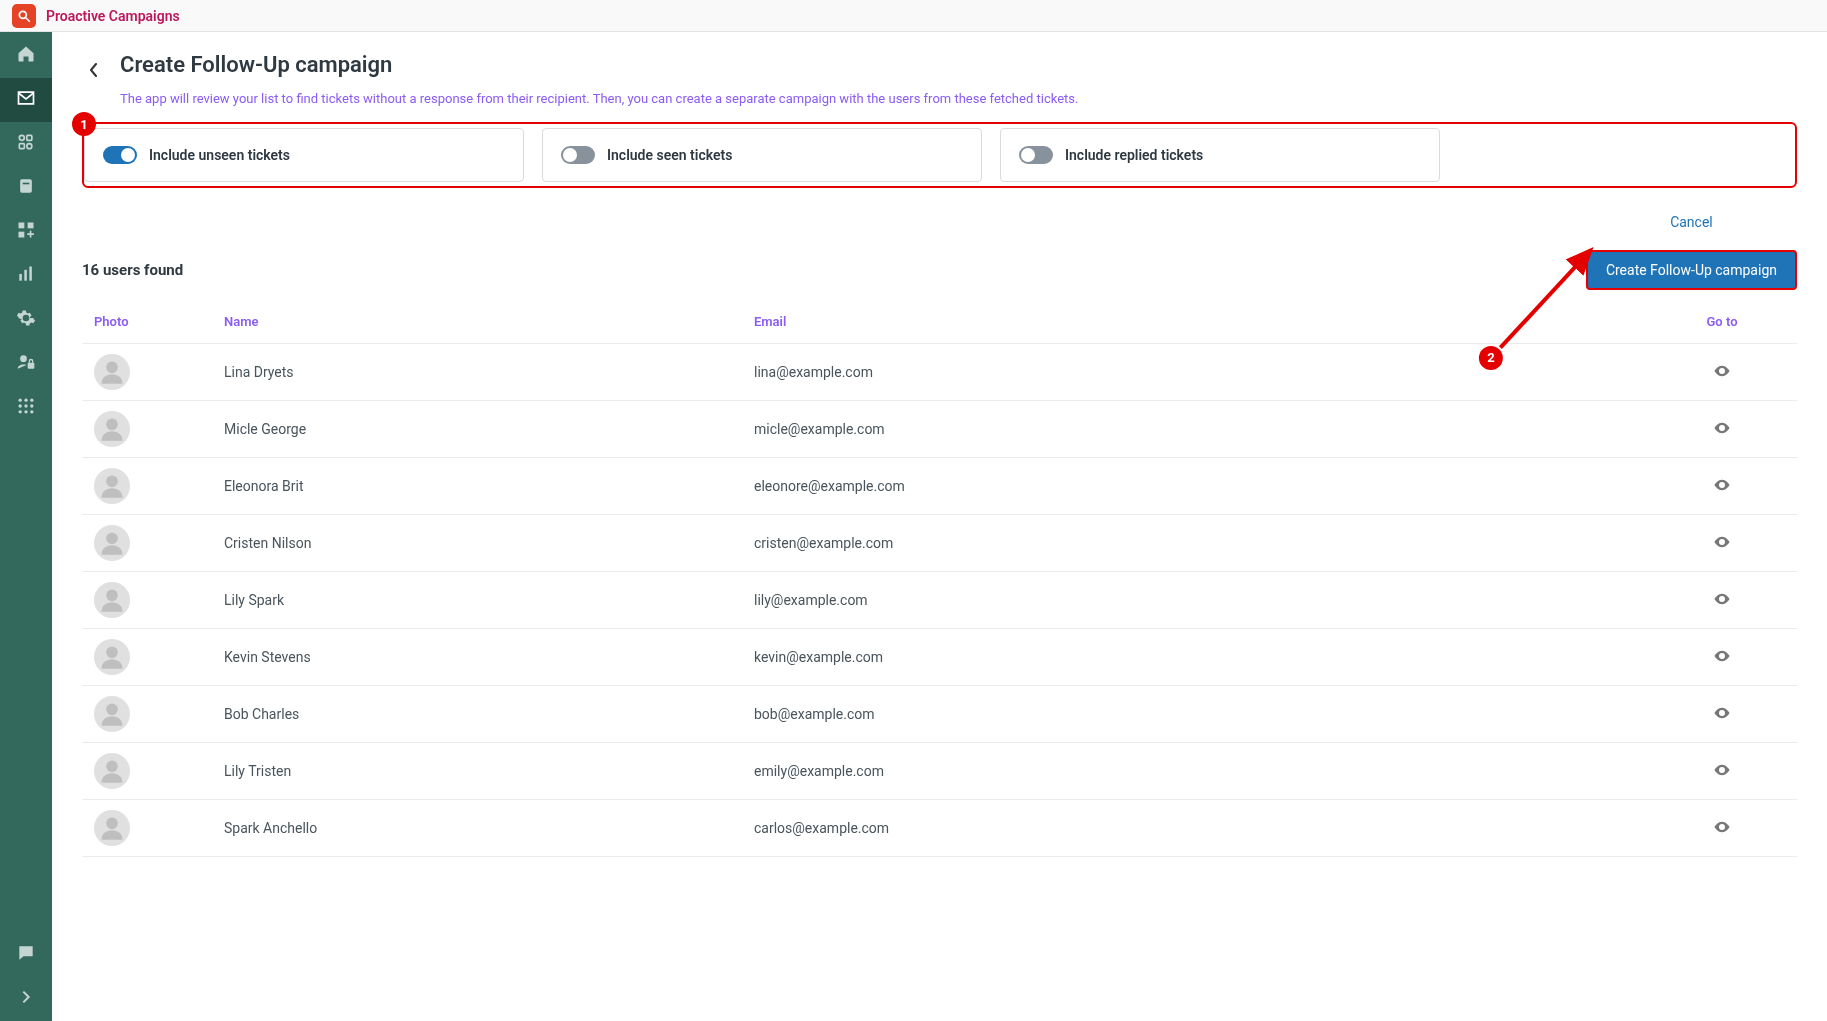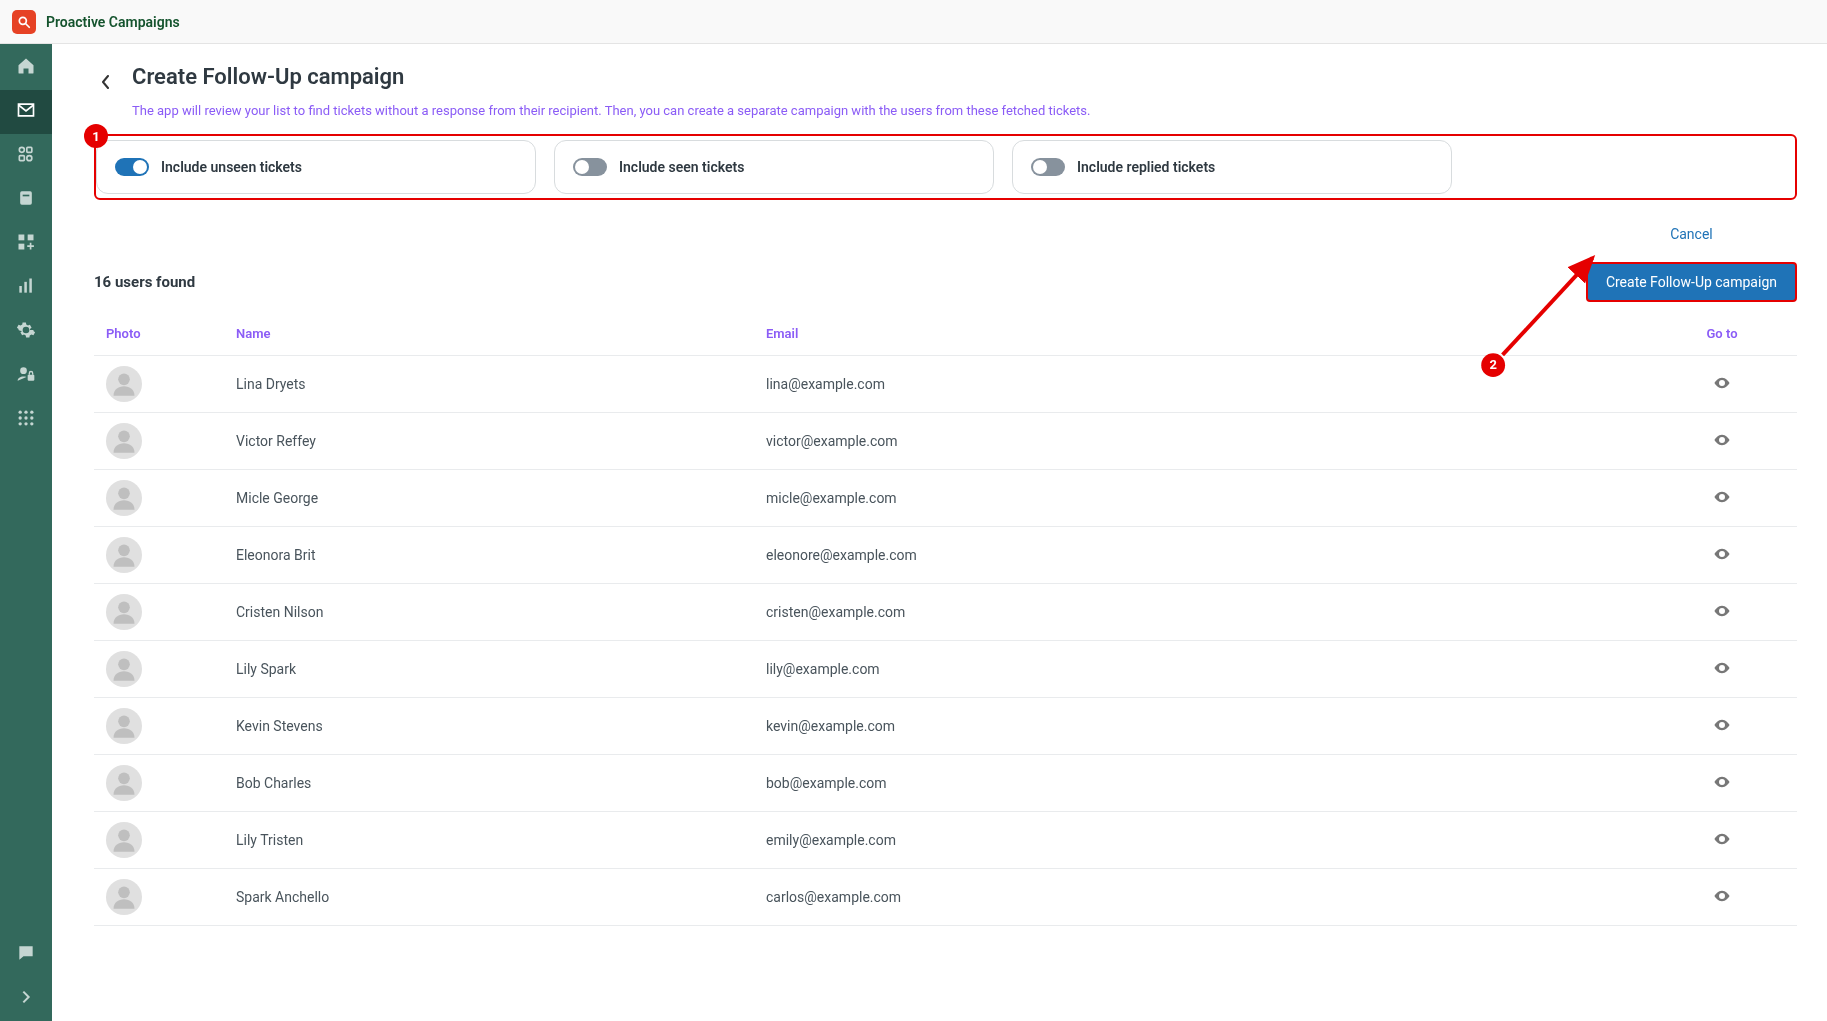--- a/index.html
+++ b/index.html
@@ -1,40 +1,40 @@
 <!DOCTYPE html>
 <html><head>
 <meta charset="utf-8">
 <style>
   * { box-sizing: border-box; margin: 0; padding: 0; }
   html, body { height: 100%; font-family: -apple-system, BlinkMacSystemFont, "Segoe UI", Roboto, Arial, sans-serif; background: #fff; color: #2f3941; }
   .app { display: flex; flex-direction: column; height: 100vh; min-width: 1450px; }
 
   
   .header {
-    height: 44px;
+    height: 32px;
     background: #f9f9f9;
     border-bottom: 1px solid #e4e4e4;
     display: flex;
     align-items: center;
     padding: 0 12px;
     font-size: 14px;
     font-weight: 600;
-    color: #14532d;
+    color: #be185d;
   }
   .app-logo {
     width: 24px; height: 24px;
     background: #e64225;
     border-radius: 5px;
     margin-right: 10px;
     display: flex; align-items: center; justify-content: center;
     color: #fff;
   }
 
-  .body { flex: 1; display: flex; overflow: hidden; gap: 12px; }
+  .body { flex: 1; display: flex; overflow: hidden; }
 
   
   .sidebar {
     width: 52px;
     background: #33695c;
     display: flex; flex-direction: column; align-items: center;
     padding-top: 2px;
     gap: 0;
   }
   .sidebar .nav-item {
@@ -65,21 +65,21 @@
     border-radius: 6px;
     padding: 4px 0;
     margin-bottom: 26px;
     display: flex;
     gap: 18px;
   }
   .toggle-card {
     flex: 0 0 440px;
     background: #fff;
     border: 1px solid #d8dcde;
-    border-radius: 12px;
+    border-radius: 4px;
     height: 54px;
     display: flex; align-items: center;
     padding: 8px 18px;
     font-size: 14px;
     color: #2f3941;
     font-weight: 600;
   }
   .toggle-card:first-child { margin-left: 2px; }
   .toggle {
     width: 34px; height: 18px; border-radius: 999px;
@@ -319,36 +319,20 @@
                   </svg>
                 </span></td>
             </tr>
             <tr>
               <td><span class="avatar">
                   <svg width="28" height="28" viewBox="0 0 24 24" fill="#bfbfbf">
                     <circle cx="12" cy="8" r="5"></circle>
                     <path d="M3 22c0-5 4-8 9-8s9 3 9 8z"></path>
                   </svg>
                 </span></td>
-              <td>Victor Reffey</td>
-              <td>victor@example.com</td>
-              <td class="cell-goto"><span class="eye-btn">
-                  <svg width="18" height="18" viewBox="0 0 24 24" fill="currentColor">
-                    <path d="M12 5c-5 0-9 5-10 7 1 2 5 7 10 7s9-5 10-7c-1-2-5-7-10-7zm0 11a4 4 0 1 1 0-8 4 4 0 0 1 0 8z"></path>
-                    <circle cx="12" cy="12" r="2" fill="#fff"></circle>
-                  </svg>
-                </span></td>
-            </tr>
-            <tr>
-              <td><span class="avatar">
-                  <svg width="28" height="28" viewBox="0 0 24 24" fill="#bfbfbf">
-                    <circle cx="12" cy="8" r="5"></circle>
-                    <path d="M3 22c0-5 4-8 9-8s9 3 9 8z"></path>
-                  </svg>
-                </span></td>
               <td>Micle George</td>
               <td>micle@example.com</td>
               <td class="cell-goto"><span class="eye-btn">
                   <svg width="18" height="18" viewBox="0 0 24 24" fill="currentColor">
                     <path d="M12 5c-5 0-9 5-10 7 1 2 5 7 10 7s9-5 10-7c-1-2-5-7-10-7zm0 11a4 4 0 1 1 0-8 4 4 0 0 1 0 8z"></path>
                     <circle cx="12" cy="12" r="2" fill="#fff"></circle>
                   </svg>
                 </span></td>
             </tr>
             <tr>

